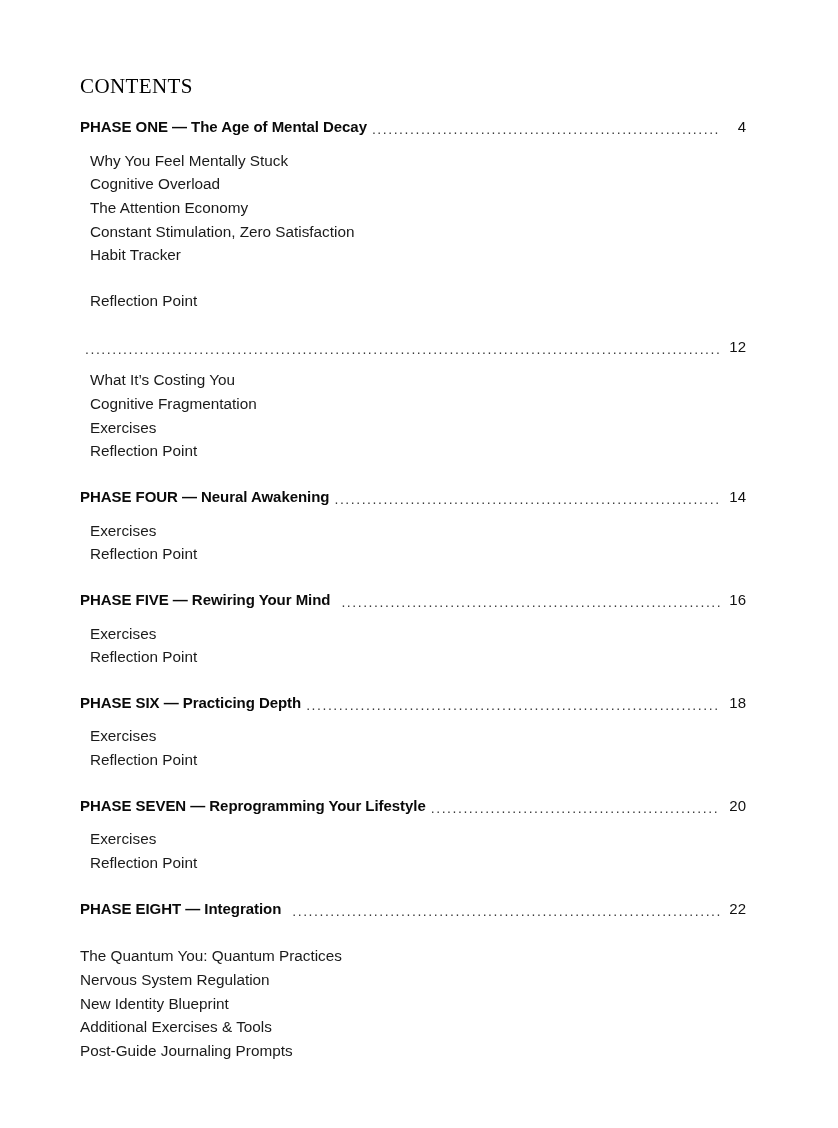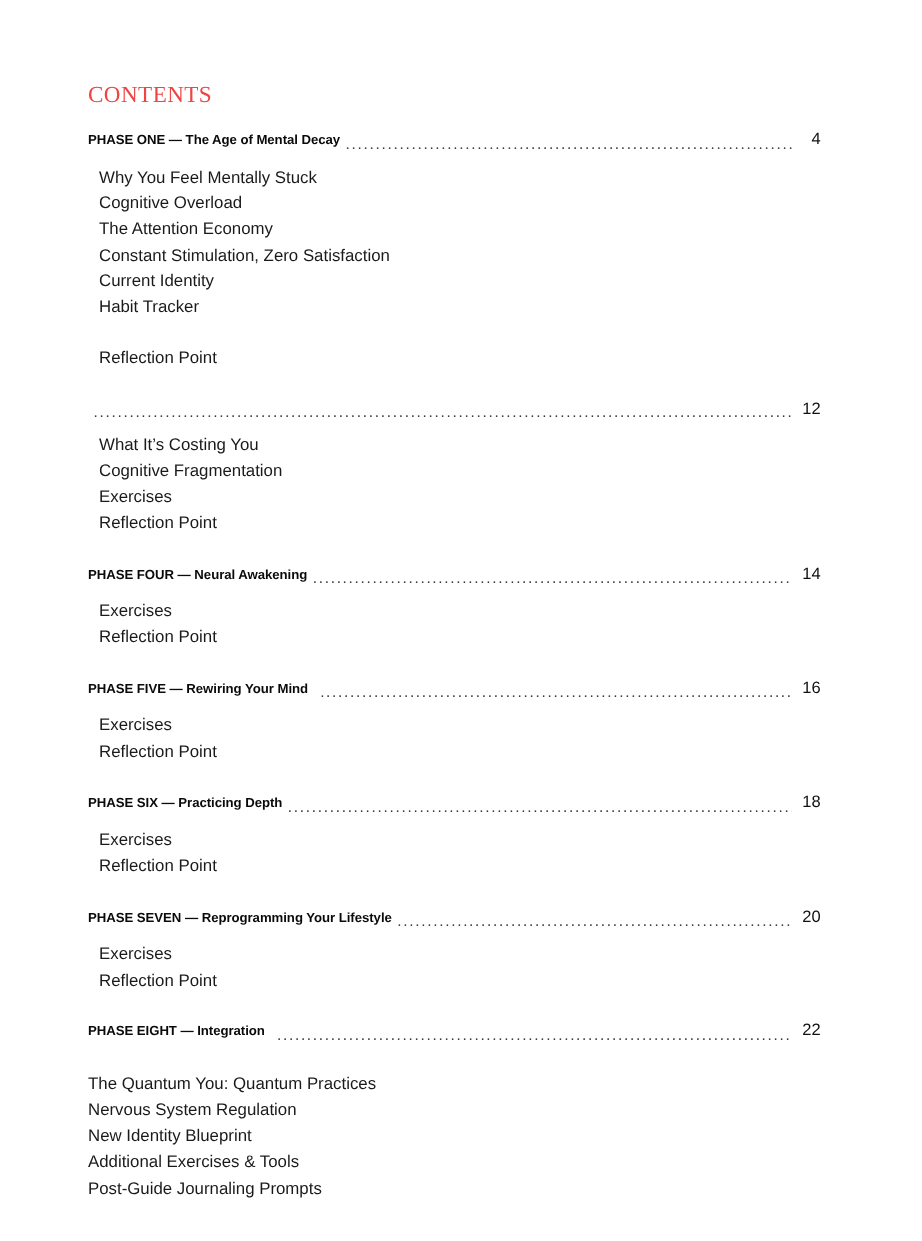--- a/index.html
+++ b/index.html
@@ -23,42 +23,42 @@
     background: #ffffff;
     box-sizing: border-box;
     padding: 75px 92px 0 80px;
   }
 
   .contents-heading {
     font-family: "Liberation Serif", serif;
     font-size: 21px;
     font-weight: 400;
     letter-spacing: 0.4px;
-    color: #ef4444;
+    color: #000000;
     margin: 0 0 17px 0;
     line-height: 1.1;
   }
 
   .phase-block {
     margin-bottom: 22px;
   }
   .phase-block.no-gap {
     margin-bottom: 0;
     margin-top: 20px;
   }
 
   .phase-row {
     display: flex;
     align-items: baseline;
     width: 100%;
     line-height: 23.5px;
   }
 
   .phase-title {
-    font-size: 12px;
+    font-size: 15px;
     font-weight: 700;
     color: #0a0a0a;
     white-space: nowrap;
     letter-spacing: -0.05px;
   }
 
   .leader {
     flex: 1 1 auto;
     position: relative;
     overflow: hidden;
@@ -124,21 +124,20 @@
         <div class="phase-row">
           <span class="phase-title">PHASE ONE — The Age of Mental Decay</span>
           <span class="leader"></span>
           <span class="page-num">4</span>
         </div>
         <ul class="sub-list">
           <li class="sub-item">Why You Feel Mentally Stuck</li>
           <li class="sub-item">Cognitive Overload</li>
           <li class="sub-item">The Attention Economy</li>
           <li class="sub-item">Constant Stimulation, Zero Satisfaction</li>
-          <li class="sub-item">Current Identity</li>
           <li class="sub-item">Habit Tracker</li>
         </ul>
       </div>
       <div class="phase-block">
         <ul class="sub-list">
           <li class="sub-item">Reflection Point</li>
         </ul>
       </div>
       <div class="phase-block">
         <div class="phase-row">

